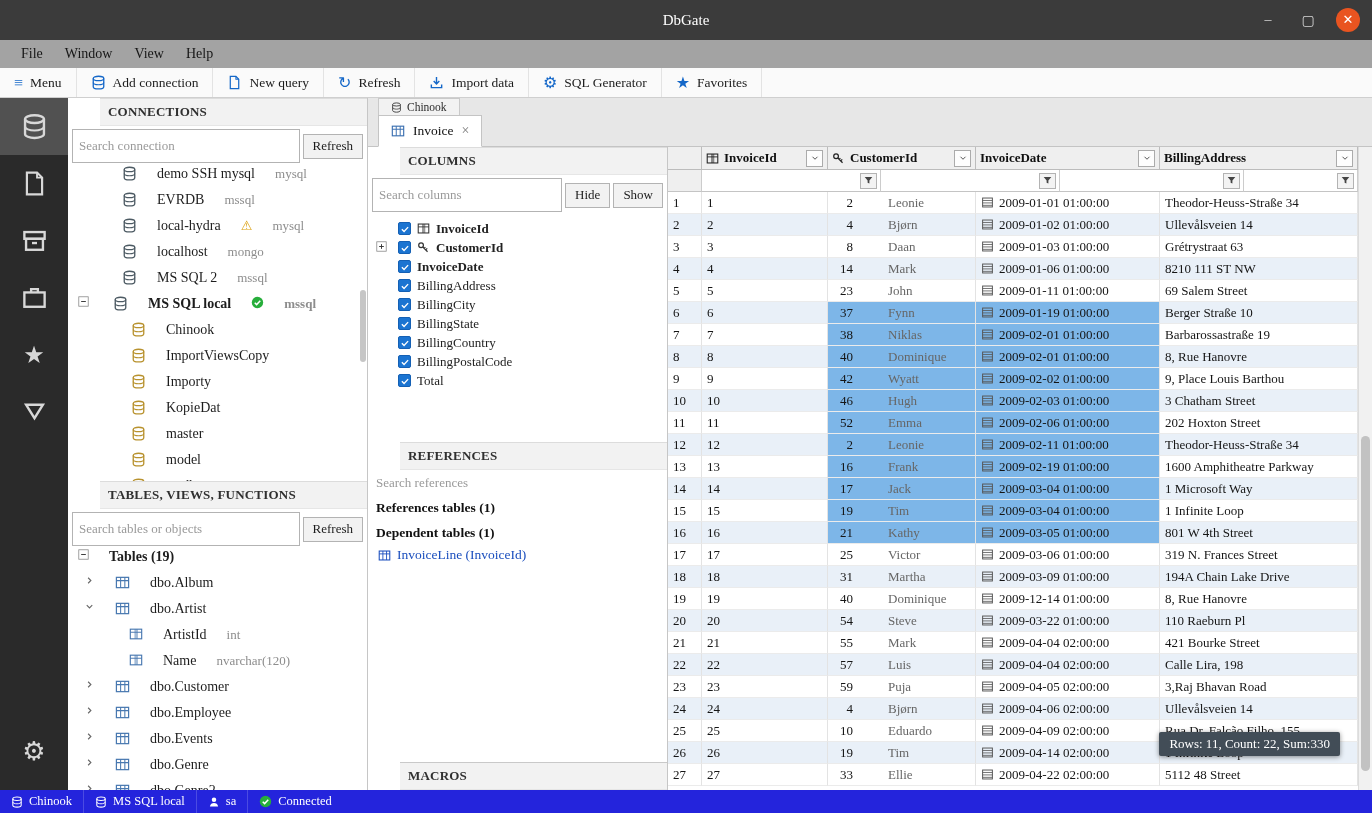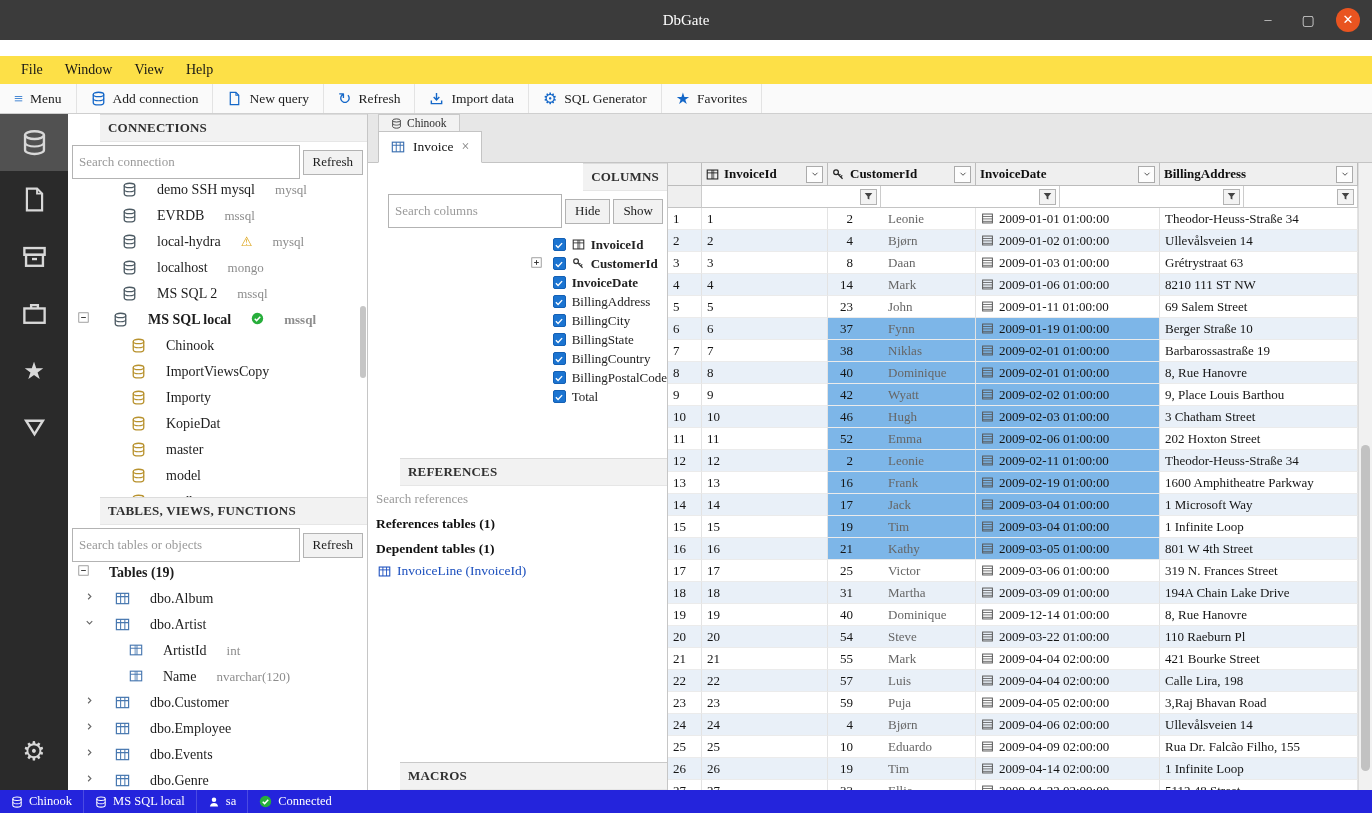--- a/index.html
+++ b/index.html
@@ -10,21 +10,21 @@
   
   .titlebar { flex:0 0 40px; background:#3b3b3b; color:#fff; position:relative;
               display:flex; align-items:center; justify-content:center; }
   .title { font-size:15px; color:#fff; }
   .win-controls { position:absolute; right:12px; top:0; height:100%; display:flex; align-items:center; gap:16px; }
   .win-btn { width:24px; height:24px; display:flex; align-items:center; justify-content:center;
              color:#d6d6d6; font-size:14px; border-radius:50%; }
   .win-btn.close { background:#e95420; color:#fff; font-size:13px; }
 
   
-  .menubar { flex:0 0 28px; background:#fde047; display:flex; align-items:center; padding-left:10px;margin-top:16px; }
+  .menubar { flex:0 0 28px; background:#a3a3a3; display:flex; align-items:center; padding-left:10px; }
   .menu-item { padding:4px 11px; font-size:14px; color:#161616; }
 
   
   .toolbar { flex:0 0 30px; background:#fafafa; border-bottom:1px solid #cfcfcf; display:flex; align-items:stretch; }
   .tool-btn { display:flex; align-items:center; gap:7px; padding:0 14px; border-right:1px solid #e3e3e3;
               font-size:13.5px; color:#1c1c1c; }
   .tool-ico { color:#1467c8; display:flex; align-items:center; font-size:16px; line-height:1; }
 
   
   .workspace { flex:1 1 auto; display:flex; min-height:0; }
@@ -63,21 +63,21 @@
               height:17px; padding:0 12px; font-size:11.5px; color:#2c2c2c; }
   .tabs-row { flex:0 0 32px; display:flex; padding-left:10px; align-items:stretch; border-bottom:1px solid #c4c4c4; }
   .tab { display:flex; align-items:center; gap:8px; padding:0 12px; font-size:13.5px; color:#111; }
   .tab.active { background:#fff; border:1px solid #c4c4c4; border-bottom:1px solid #fff; margin-bottom:-1px; }
   .tab-close { color:#777; font-size:14px; }
 
   .content { flex:1 1 auto; display:flex; min-height:0; }
 
   
   .left-pane { flex:0 0 300px; background:#fff; border-right:1px solid #c6c6c6; display:flex; flex-direction:column; min-height:0; }
-  .columns-section { flex:0 0 295px; display:flex; flex-direction:column;align-items:flex-end; }
+  .columns-section { flex:0 0 295px; display:flex; flex-direction:column; }
   .refs-section { flex:1 1 auto; min-height:0; }
   .check-list { padding-top:4px; }
   .check-row { display:flex; align-items:center; height:19px; font-size:13px; gap:6px; padding-left:30px; position:relative; }
   .check-row.bold { font-weight:bold; }
   .check-row .expander { position:absolute; left:8px; top:3px; }
   .cb { width:13px; height:13px; background:#1b74d1; border:1px solid #1460b4; border-radius:2px;
         display:flex; align-items:center; justify-content:center; flex:0 0 13px; }
   .refs-search { border:none; outline:none; font-size:13px; font-family:inherit; padding:5px 8px 3px; width:100%; color:#333; }
   .refs-search::placeholder { color:#9a9a9a; }
   .refs-label { font-weight:bold; font-size:13.5px; padding:6px 8px 3px; color:#111; }
@@ -1281,20 +1281,21 @@
                     </svg>
                   </span>
                   <span>2009-04-22 02:00:00</span>
                 </div>
                 <div class="g-cell c-billingaddress">5112 48 Street</div>
               </div>
             </div>
           <div class="v-scroll">
             <div class="v-thumb"></div>
           </div>
+          <div class="stats-tip">Rows: 11, Count: 22, Sum:330</div>
         </div>
 
       </div>
     </div>
   </div>
 
   <div class="statusbar">
     <div class="sb-item">
       <span id="sbDbIco">
           <svg width="12" height="12" viewBox="0 0 16 16" style="display:block">

